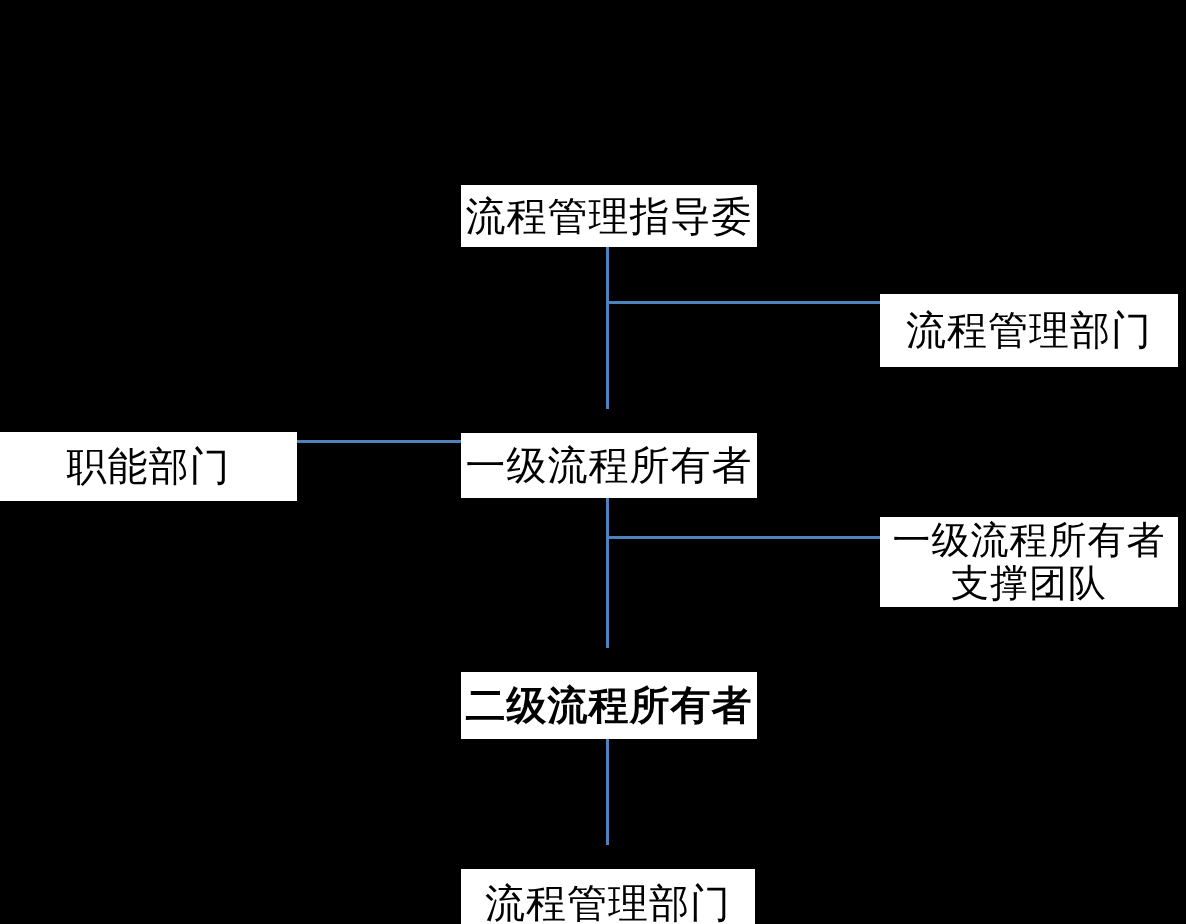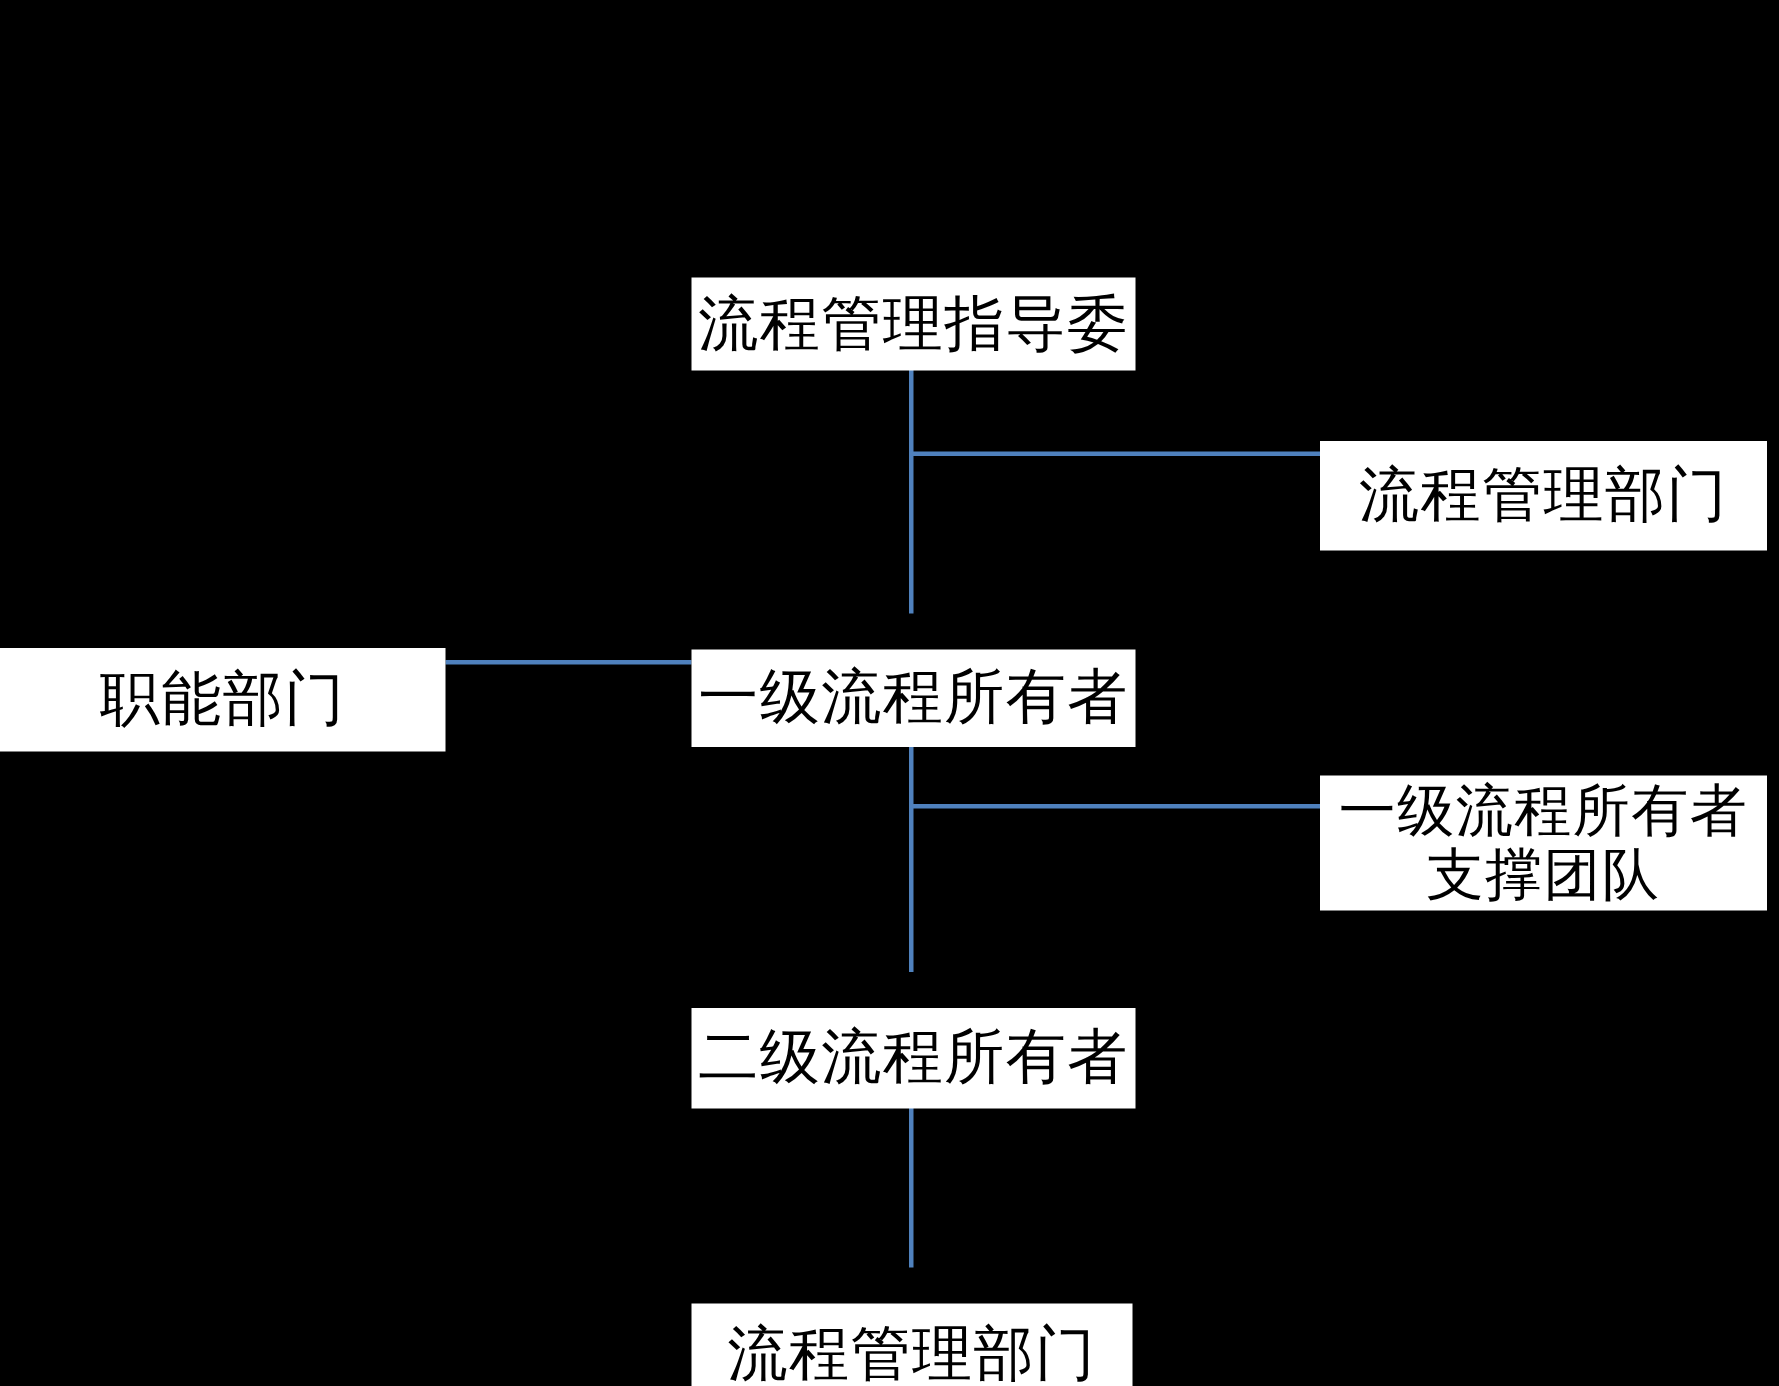--- a/index.html
+++ b/index.html
@@ -36,21 +36,21 @@
   }
   .edge.v { width: 3px; }
   .edge.h { height: 3px; }
 
   
   #n-steering  { left: 461px; top: 161px; width: 296px; height: 62px; }
   #n-pmdept    { left: 880px; top: 270px; width: 298px; height: 73px; }
   #n-funcdept  { left: 0px;   top: 408px; width: 297px; height: 69px; }
   #n-l1owner   { left: 461px; top: 409px; width: 296px; height: 65px; }
   #n-l1support { left: 880px; top: 493px; width: 298px; height: 90px; font-size: 38px; }
-  #n-l2owner   { left: 461px; top: 648px; width: 296px; height: 67px; }
+  #n-l2owner   { left: 461px; top: 648px; width: 296px; height: 67px; font-weight: bold; }
   #n-l3owner   { left: 461px; top: 845px; width: 294px; height: 68px; }
 
   
   #e-steering-l1   { left: 606px; top: 223px; height: 186px; }
   #e-steering-pmd  { left: 606px; top: 301px; width: 274px; }
   #e-func-l1       { left: 297px; top: 440px; width: 164px; }
   #e-l1-l2         { left: 606px; top: 474px; height: 174px; }
   #e-l1-support    { left: 606px; top: 536px; width: 274px; }
   #e-l2-l3         { left: 606px; top: 715px; height: 130px; }
 </style>

